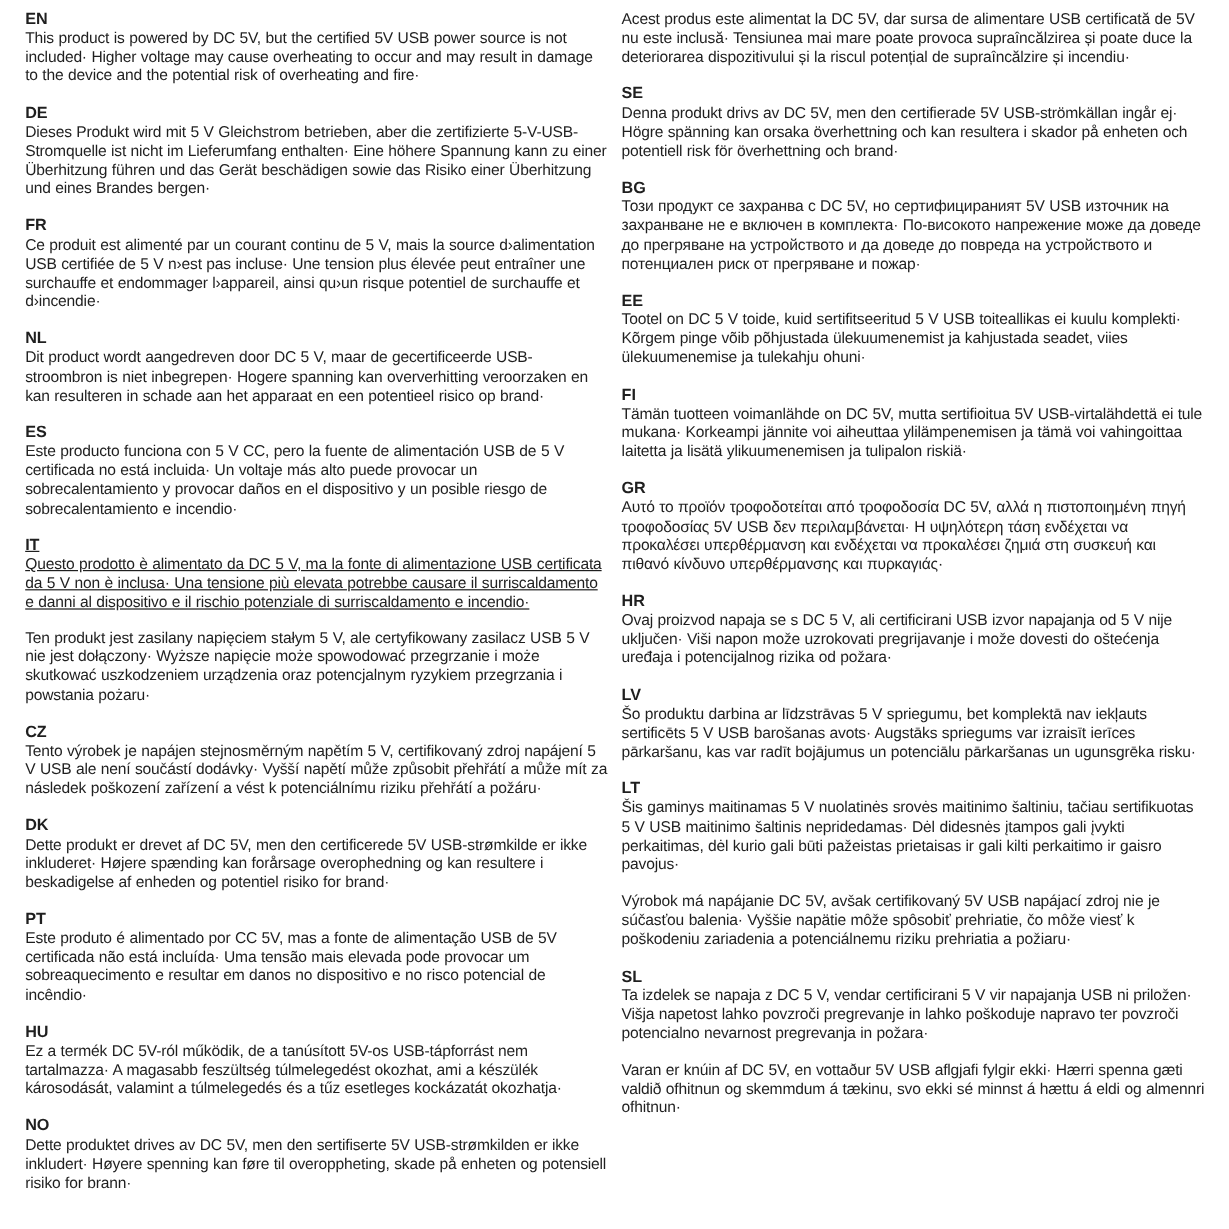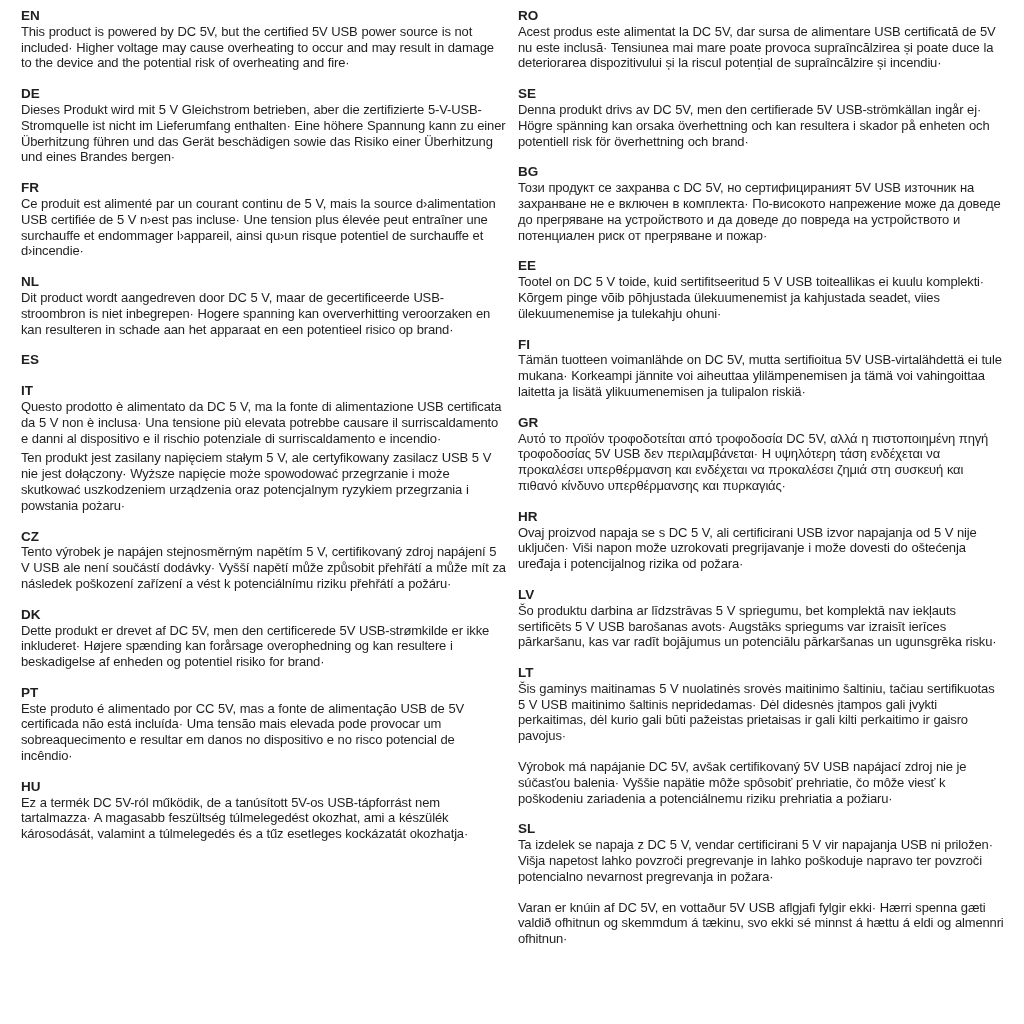--- a/index.html
+++ b/index.html
@@ -22,21 +22,22 @@
     gap: 10px;
   }
   .col {
     width: 487px;
     flex: 0 0 487px;
   }
   .lang-section {
     margin: 0 0 15px 0;
   }
   .lang-section.tight {
-    margin-bottom: 4px;
+    margin-bottom: 14px;
+    text-decoration: underline;
   }
   .lang-code {
     font-size: 13.5px;
     line-height: 15.8px;
     font-weight: 700;
     margin: 0;
     letter-spacing: -0.1px;
   }
   .lang-text {
     font-size: 13px;
@@ -66,20 +67,21 @@
     <p class="lang-text">Ce produit est alimenté par un courant continu de 5 V, mais la source d›alimentation USB certifiée de 5 V n›est pas incluse· Une tension plus élevée peut entraîner une surchauffe et endommager l›appareil, ainsi qu›un risque potentiel de surchauffe et d›incendie·</p>
   </section>
 
   <section class="lang-section">
     <h2 class="lang-code">NL</h2>
     <p class="lang-text">Dit product wordt aangedreven door DC 5 V, maar de gecertificeerde USB-stroombron is niet inbegrepen· Hogere spanning kan oververhitting veroorzaken en kan resulteren in schade aan het apparaat en een potentieel risico op brand·</p>
   </section>
 
   <section class="lang-section">
     <h2 class="lang-code">ES</h2>
+    <p class="lang-text">Este producto funciona con 5 V CC, pero la fuente de alimentación USB de 5 V certificada no está incluida· Un voltaje más alto puede provocar un sobrecalentamiento y provocar daños en el dispositivo y un posible riesgo de sobrecalentamiento e incendio·</p>
   </section>
 
   <section class="lang-section tight">
     <h2 class="lang-code">IT</h2>
     <p class="lang-text">Questo prodotto è alimentato da DC 5 V, ma la fonte di alimentazione USB certificata da 5 V non è inclusa· Una tensione più elevata potrebbe causare il surriscaldamento e danni al dispositivo e il rischio potenziale di surriscaldamento e incendio·</p>
   </section>
 
   <section class="lang-section">
     <p class="lang-text">Ten produkt jest zasilany napięciem stałym 5 V, ale certyfikowany zasilacz USB 5 V nie jest dołączony· Wyższe napięcie może spowodować przegrzanie i może skutkować uszkodzeniem urządzenia oraz potencjalnym ryzykiem przegrzania i powstania pożaru·</p>
   </section>
@@ -97,24 +99,27 @@
   <section class="lang-section">
     <h2 class="lang-code">PT</h2>
     <p class="lang-text">Este produto é alimentado por CC 5V, mas a fonte de alimentação USB de 5V certificada não está incluída· Uma tensão mais elevada pode provocar um sobreaquecimento e resultar em danos no dispositivo e no risco potencial de incêndio·</p>
   </section>
 
   <section class="lang-section">
     <h2 class="lang-code">HU</h2>
     <p class="lang-text">Ez a termék DC 5V-ról működik, de a tanúsított 5V-os USB-tápforrást nem tartalmazza· A magasabb feszültség túlmelegedést okozhat, ami a készülék károsodását, valamint a túlmelegedés és a tűz esetleges kockázatát okozhatja·</p>
   </section>
 
+  <section class="lang-section">
+    <h2 class="lang-code">NO</h2>
+    <p class="lang-text">Dette produktet drives av DC 5V, men den sertifiserte 5V USB-strømkilden er ikke inkludert· Høyere spenning kan føre til overoppheting, skade på enheten og potensiell risiko for brann·</p>
+  </section>
 </div>
   <div class="col" id="col-1">
   <section class="lang-section">
-    <h2 class="lang-code">RO</h2>
     <p class="lang-text">Acest produs este alimentat la DC 5V, dar sursa de alimentare USB certificată de 5V nu este inclusă· Tensiunea mai mare poate provoca supraîncălzirea și poate duce la deteriorarea dispozitivului și la riscul potențial de supraîncălzire și incendiu·</p>
   </section>
 
   <section class="lang-section">
     <h2 class="lang-code">SE</h2>
     <p class="lang-text">Denna produkt drivs av DC 5V, men den certifierade 5V USB-strömkällan ingår ej· Högre spänning kan orsaka överhettning och kan resultera i skador på enheten och potentiell risk för överhettning och brand·</p>
   </section>
 
   <section class="lang-section">
     <h2 class="lang-code">BG</h2>

